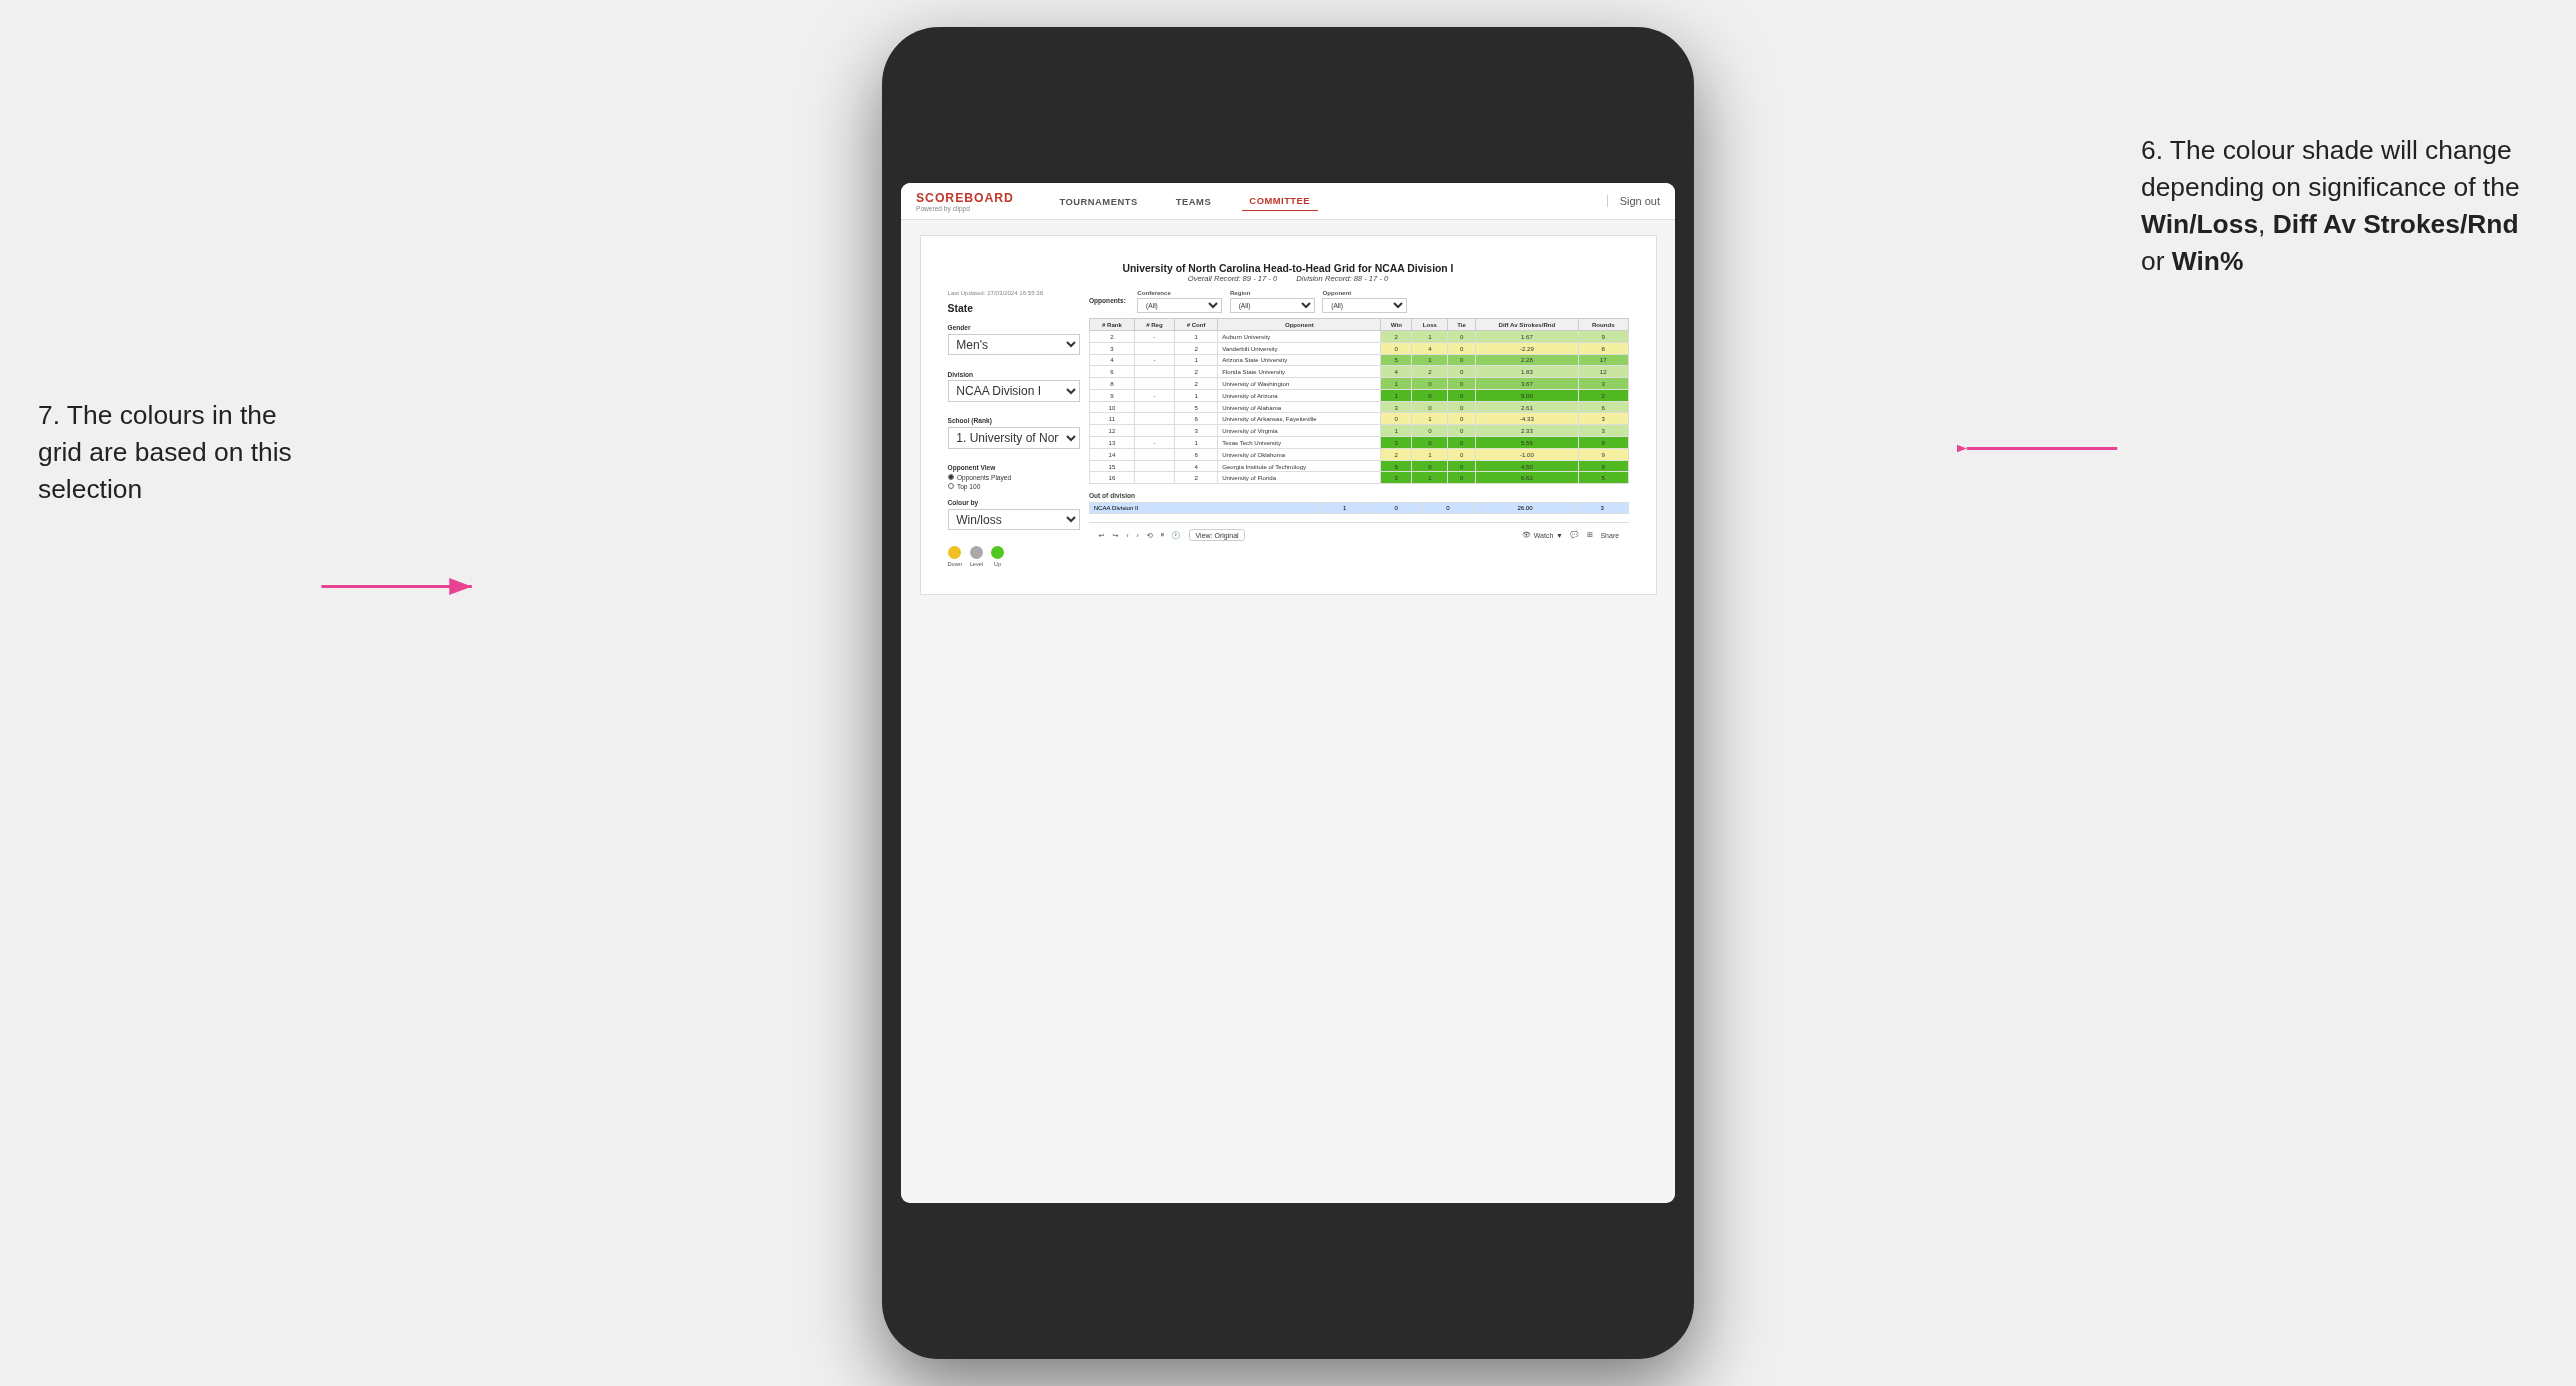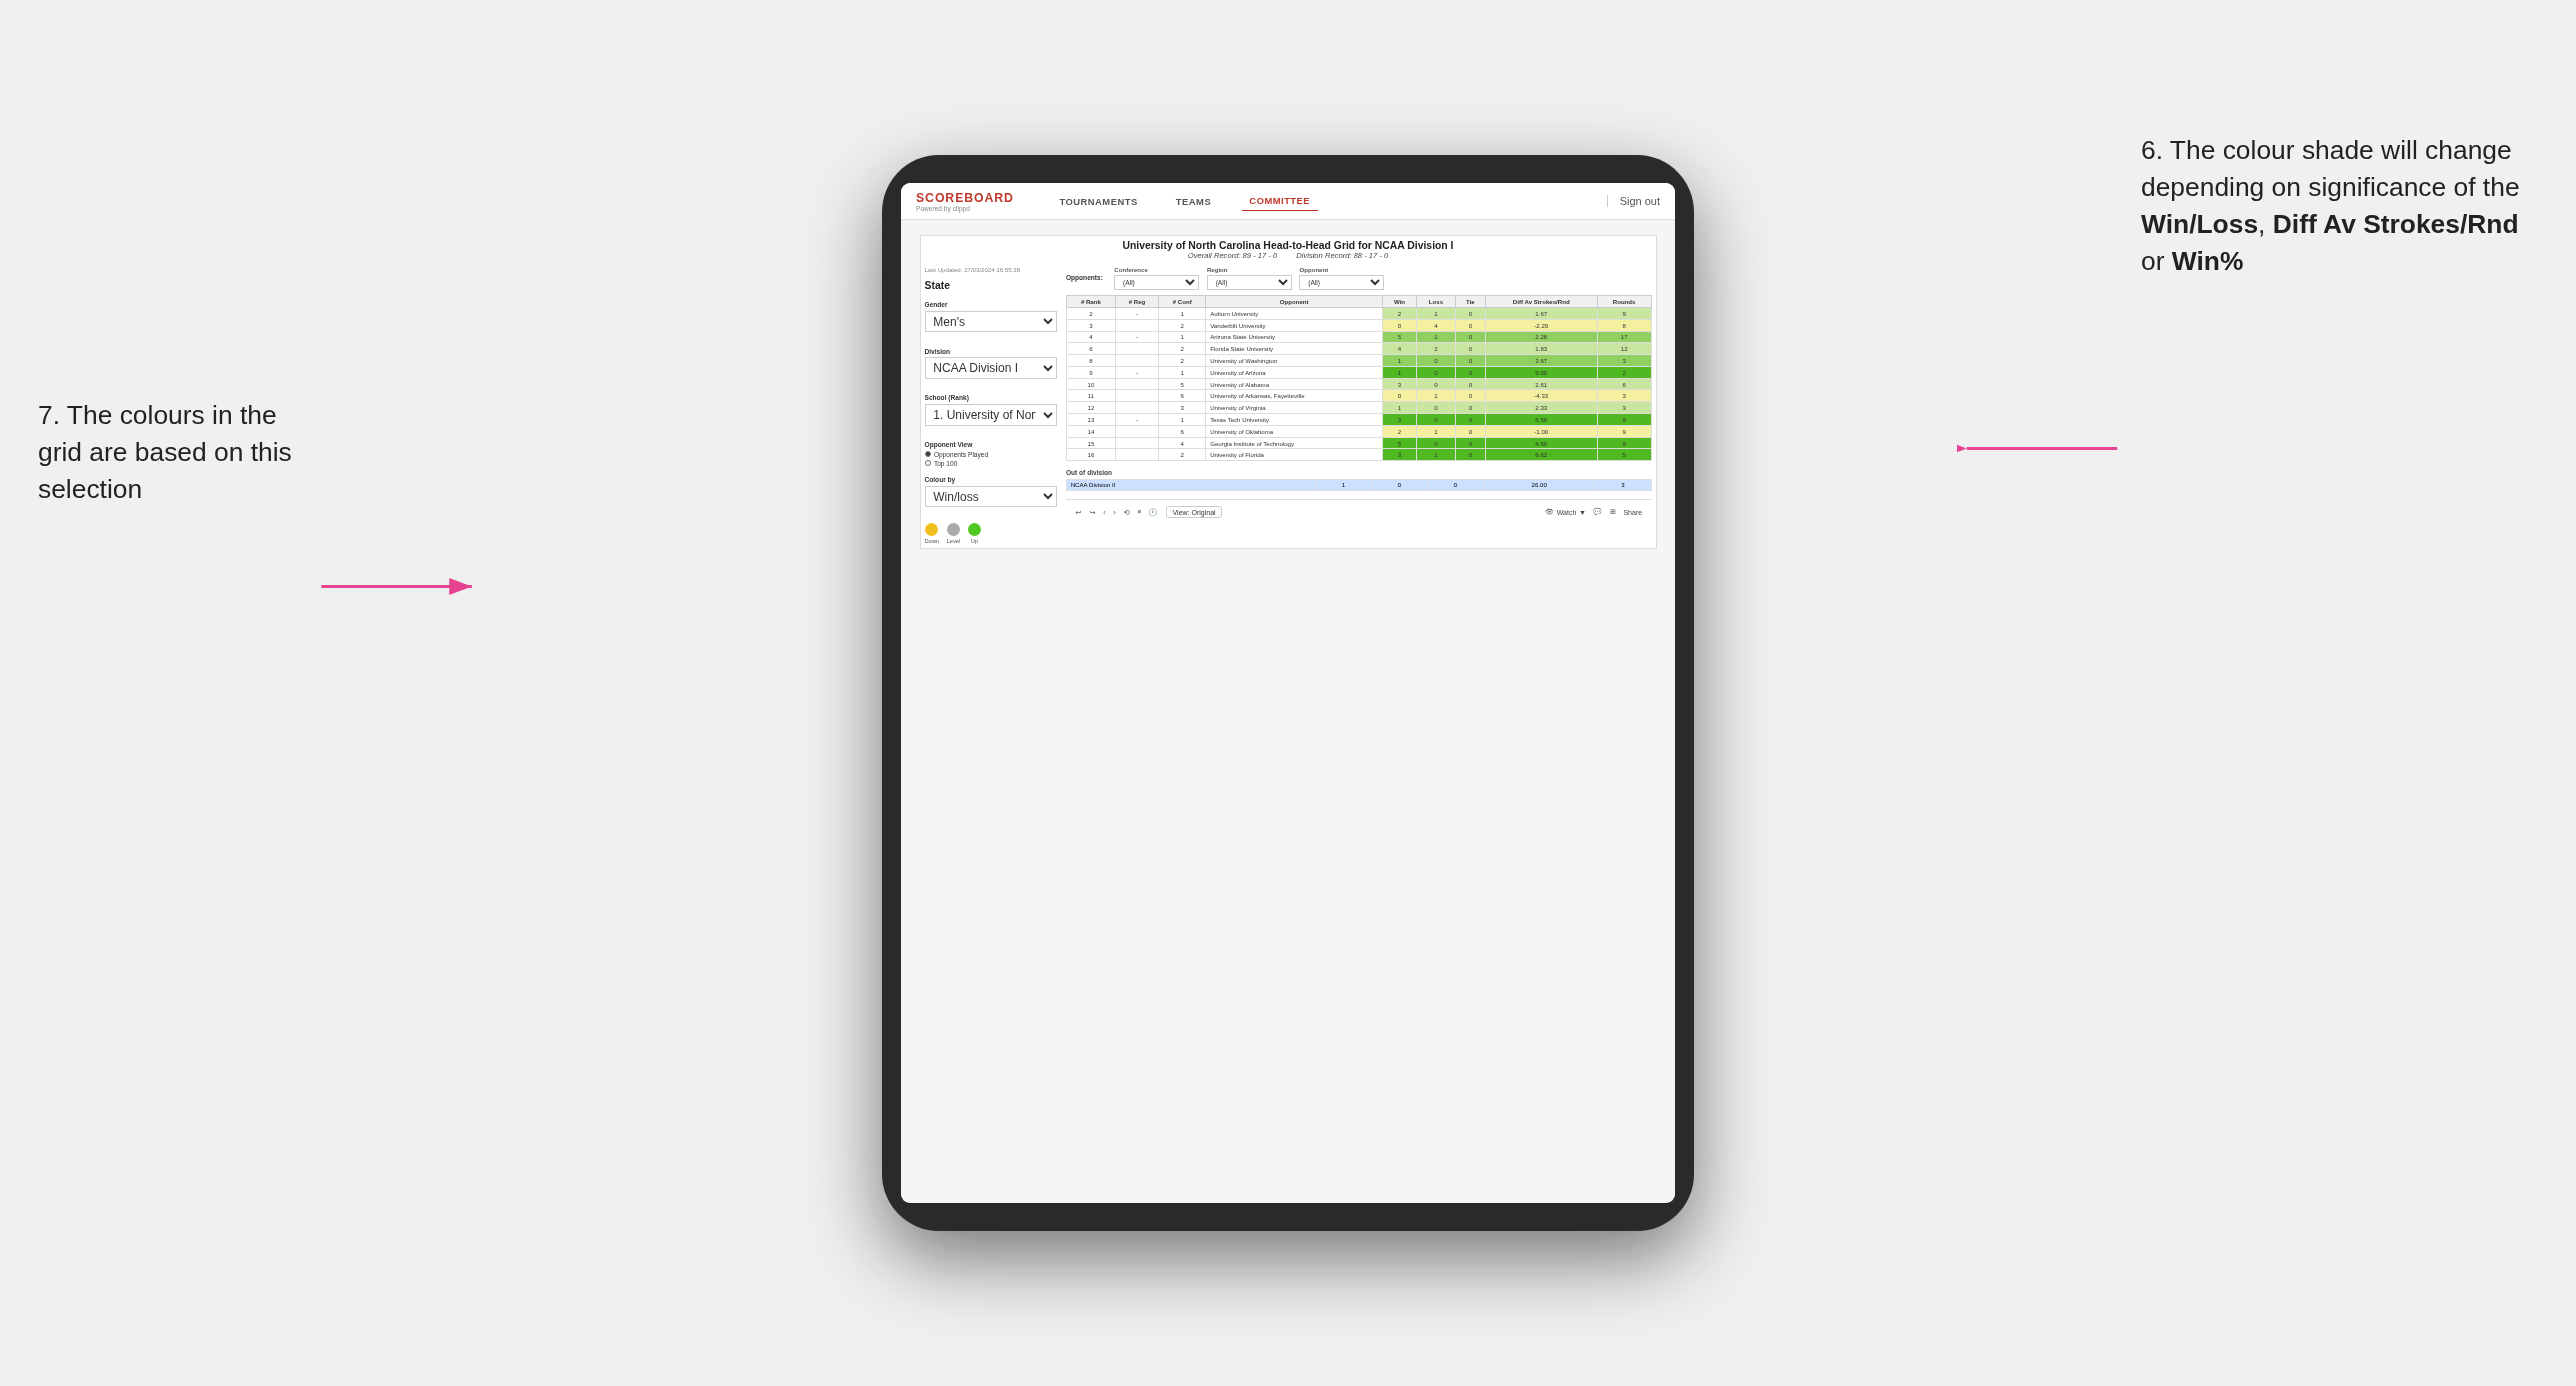--- a/index.html
+++ b/index.html
@@ -35,21 +35,21 @@
       color: #222;
       line-height: 1.4;
     }
     .annotation-right strong {
       font-weight: 700;
     }
 
     
     .tablet {
       width: 812px;
-      height: 1076px;
+      height: 1332px;
       background: #2a2a2a;
       border-radius: 57px;
       padding: 28px 19px;
       box-shadow: 0 28px 76px rgba(0,0,0,0.5);
       display: flex;
       flex-direction: column;
       align-items: center;
       justify-content: center;
       position: relative;
     }
@@ -139,21 +139,21 @@
       display: flex;
       align-items: flex-start;
       justify-content: center;
     }
 
     
     .tableau-frame {
       background: #fff;
       border: 0.9px solid #ddd;
       width: 737px;
-      padding: 4px;
+      padding: 27px;
       font-size: 7.6px;
     }
 
     .tableau-header {
       text-align: center;
       margin-bottom: 5.7px;
     }
     .tableau-header h2 {
       font-size: 10.4px;
       font-weight: 700;

